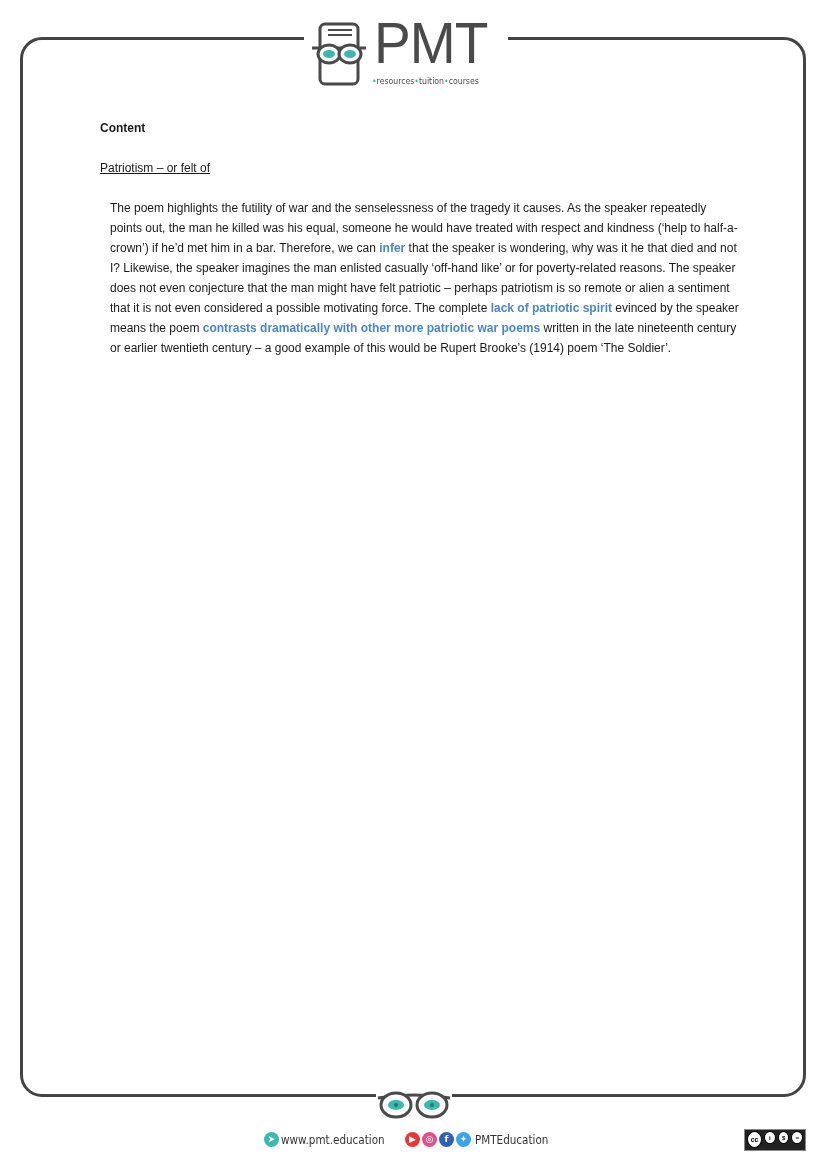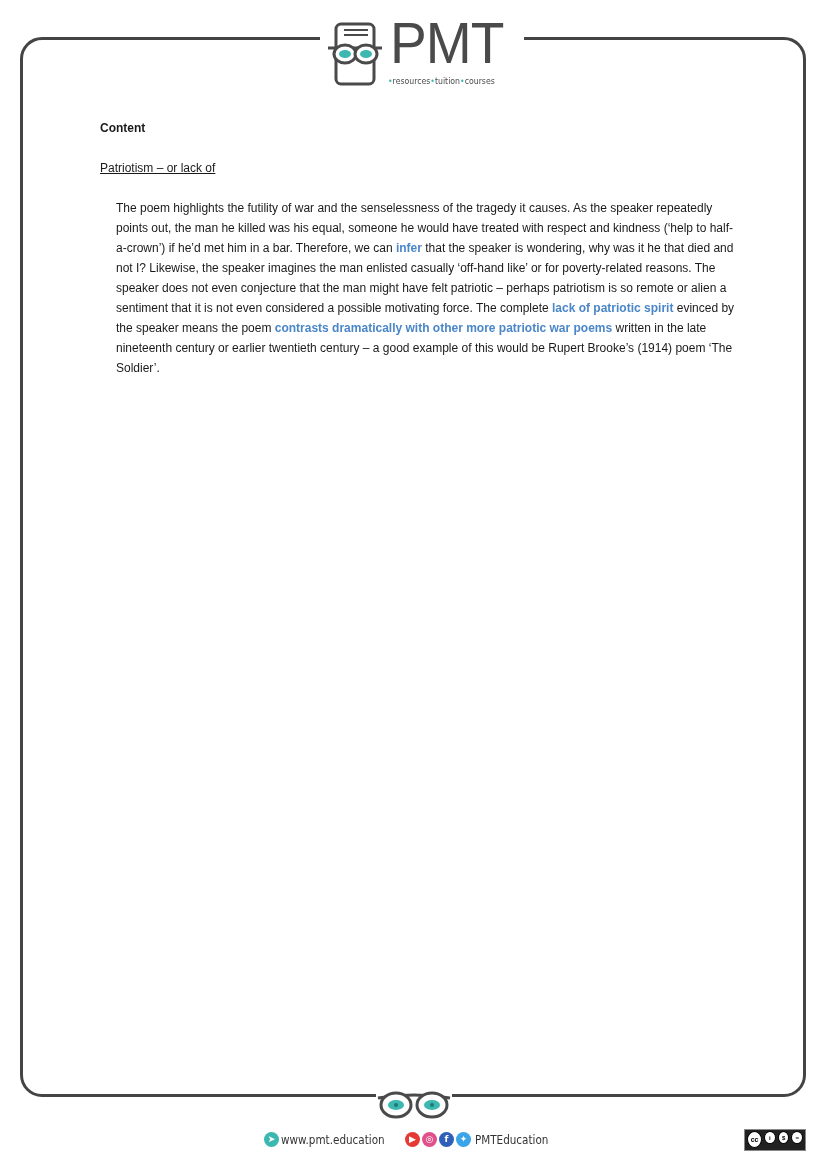--- a/index.html
+++ b/index.html
@@ -1,30 +1,30 @@
 <!DOCTYPE html>
 <html><head>
   <meta charset="utf-8">
   <style>
     html, body { margin: 0; padding: 0; background: #ffffff; }
     body { width: 828px; height: 1169px; position: relative; overflow: hidden;
            font-family: "Liberation Sans", sans-serif; color: #1a1a1a; }
     .frame { position: absolute; left: 20px; top: 37px; width: 786px; height: 1060px;
              border: 3px solid #444444; border-radius: 22px; box-sizing: border-box; }
-    .logo-wrap { position: absolute; left: 320px; top: 18px; width: 204px; height: 72px;
+    .logo-wrap { position: absolute; left: 304px; top: 18px; width: 204px; height: 72px;
                  background: #ffffff; }
     .logo-text { position: absolute; left: 70px; top: -4px; font-size: 58px; letter-spacing: -1px;
                  color: #4a4a4a; font-weight: 300; line-height: 1; transform: scaleX(0.95); transform-origin: left; }
     .logo-tag { position: absolute; left: 68px; top: 57px; font-size: 9.5px; color: #4a4a4a;
                 font-family: "DejaVu Sans", sans-serif; white-space: nowrap; transform: scaleX(0.82); transform-origin: left; }
     .logo-tag .dot { color: #3cb8b0; }
     .content { position: absolute; left: 100px; top: 118px; width: 640px; font-size: 12px; line-height: 20px; }
     .heading { font-weight: bold; margin: 0; }
     .subheading { text-decoration: underline; margin: 20px 0 0 0; }
-    .para { margin: 20px 0 0 16px; }
+    .para { margin: 20px 0 0 10px; }
     .hl { color: #4a86c8; font-weight: bold; }
     .footer-glasses { position: absolute; left: 376px; top: 1088px; width: 76px; height: 34px; background: #fff; }
     .footer { position: absolute; top: 1128px; left: 264px; height: 22px; display: flex; align-items: center;
               font-family: "DejaVu Sans", sans-serif; font-size: 13px; color: #333; }
     .footer .txt { transform: scaleX(0.8); transform-origin: left; display: inline-block; white-space: nowrap; }
     .circ { width: 15px; height: 15px; border-radius: 50%; display: inline-flex; align-items: center; justify-content: center;
             color: #fff; font-size: 9px; font-weight: bold; margin-right: 2px; }
     .cc { position: absolute; left: 744px; top: 1129px; width: 62px; height: 22px; background: #222; border: 1px solid #888; box-sizing: border-box;
           display: flex; align-items: flex-start; padding: 1px 2px; gap: 2px; }
     .cc .ci { width: 13px; height: 13px; border-radius: 50%; background: #fff; border: 1px solid #000; box-sizing: border-box;
@@ -46,21 +46,21 @@
     <ellipse cx="46" cy="36" rx="11" ry="9" fill="#fff" stroke="#4a4a4a" stroke-width="3"></ellipse>
     <ellipse cx="25" cy="36" rx="6" ry="4" fill="#3cb8b0"></ellipse>
     <ellipse cx="46" cy="36" rx="6" ry="4" fill="#3cb8b0"></ellipse>
   </svg>
   <div class="logo-text">PMT</div>
   <div class="logo-tag"><span class="dot">•</span><span>resources</span><span class="dot">•</span><span>tuition</span><span class="dot">•</span><span>courses</span></div>
 </div>
 
 <div class="content">
   <p class="heading">Content</p>
-  <p class="subheading">Patriotism – or lack of</p>
+  <p class="subheading">Patriotism – or felt of</p>
   <p class="para"><span>The poem highlights the futility of war and the senselessness of the tragedy it causes. As the speaker repeatedly points out, the man he killed was his equal, someone he would have treated with respect and kindness (‘help to half-a-crown’) if he’d met him in a bar. Therefore, we can </span><span class="hl">infer</span><span> that the speaker is wondering, why was it he that died and not I? Likewise, the speaker imagines the man enlisted casually ‘off-hand like’ or for poverty-related reasons. The speaker does not even conjecture that the man might have felt patriotic – perhaps patriotism is so remote or alien a sentiment that it is not even considered a possible motivating force. The complete </span><span class="hl">lack of patriotic spirit</span><span> evinced by the speaker means the poem </span><span class="hl">contrasts dramatically with other more patriotic war poems</span><span> written in the late nineteenth century or earlier twentieth century – a good example of this would be Rupert Brooke’s (1914) poem ‘The Soldier’.</span></p>
 </div>
 
 <div class="footer-glasses">
   <svg width="76" height="34" viewBox="0 0 76 34">
     <path d="M2 10 Q38 4 74 10" fill="none" stroke="#4a4a4a" stroke-width="3"></path>
     <ellipse cx="20" cy="17" rx="15" ry="12" fill="#fff" stroke="#4a4a4a" stroke-width="3"></ellipse>
     <ellipse cx="56" cy="17" rx="15" ry="12" fill="#fff" stroke="#4a4a4a" stroke-width="3"></ellipse>
     <ellipse cx="20" cy="17" rx="8" ry="5" fill="#3cb8b0"></ellipse>
     <ellipse cx="56" cy="17" rx="8" ry="5" fill="#3cb8b0"></ellipse>

